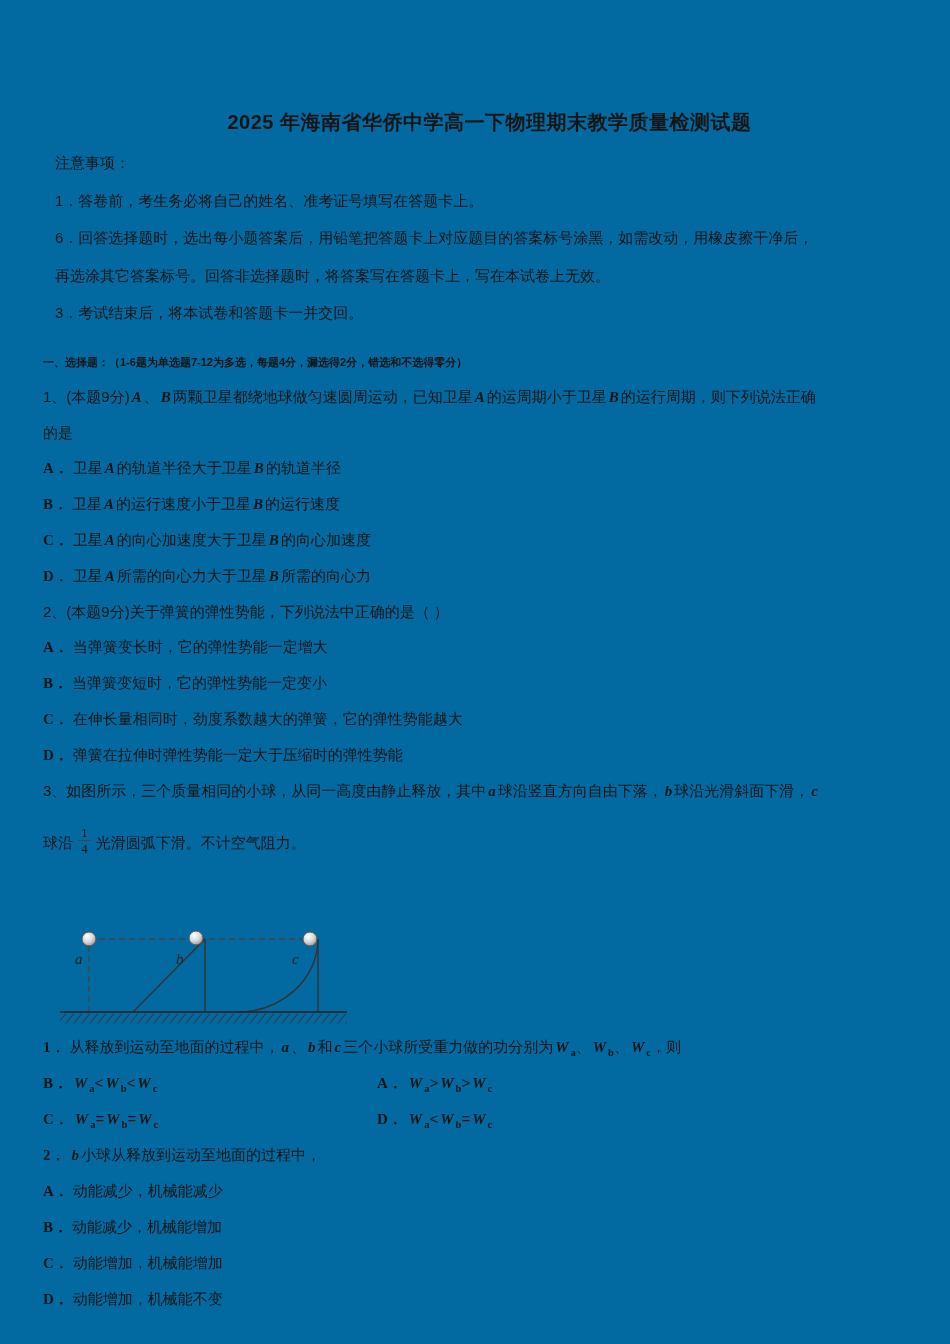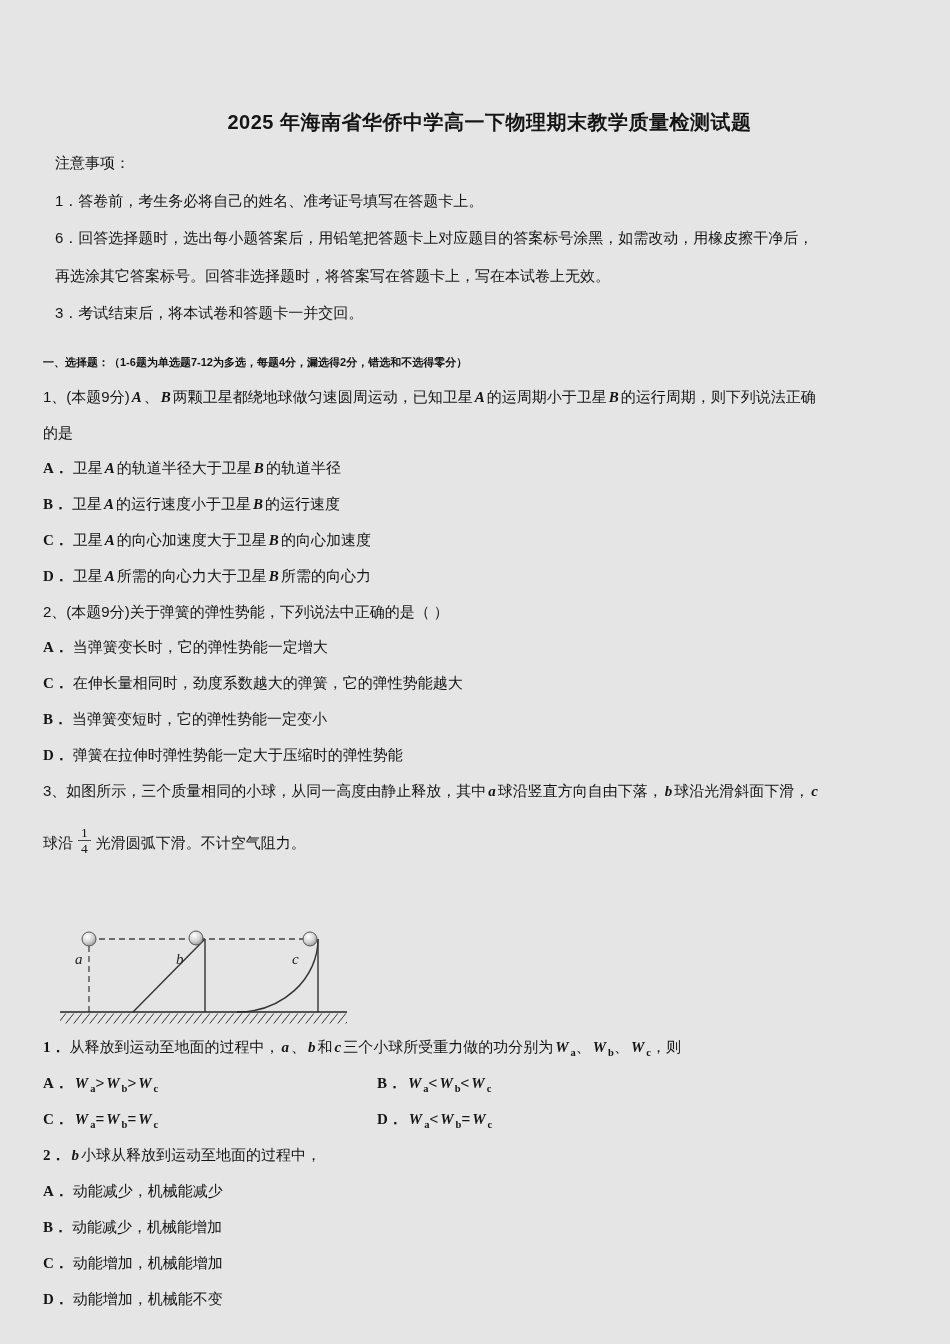--- a/index.html
+++ b/index.html
@@ -1,21 +1,21 @@
 <!DOCTYPE html>
 <html><head>
 <meta charset="utf-8">
 <style>
   html, body { margin:0; padding:0; background:#ffffff; }
   .page {
     position: relative;
     width: 950px;
     height: 1344px;
     box-sizing: border-box;
-    background: #e5e5e5;
+    background: #0369a1;
     color: #151515;
     font-family: "Liberation Sans", "DejaVu Sans", sans-serif;
     padding: 108px 14px 0 43px;
     overflow: hidden;
   }
   .title {
     margin: 0;
     text-align: center;
     font-size: 20px;
     line-height: 28px;
@@ -102,22 +102,22 @@
       <p>的是</p>
       <p><span class="mbold">A．</span>卫星<span class="mvar">A</span>的轨道半径大于卫星<span class="mvar">B</span>的轨道半径</p>
       <p><span class="mbold">B．</span>卫星<span class="mvar">A</span>的运行速度小于卫星<span class="mvar">B</span>的运行速度</p>
       <p><span class="mbold">C．</span>卫星<span class="mvar">A</span>的向心加速度大于卫星<span class="mvar">B</span>的向心加速度</p>
       <p><span class="mbold">D．</span>卫星<span class="mvar">A</span>所需的向心力大于卫星<span class="mvar">B</span>所需的向心力</p>
     </div>
 
     <div>
       <p>2、(本题9分)关于弹簧的弹性势能，下列说法中正确的是（ ）</p>
       <p><span class="mbold">A．</span>当弹簧变长时，它的弹性势能一定增大</p>
+      <p><span class="mbold">B．</span>当弹簧变短时，它的弹性势能一定变小</p>
       <p><span class="mbold">C．</span>在伸长量相同时，劲度系数越大的弹簧，它的弹性势能越大</p>
-      <p><span class="mbold">B．</span>当弹簧变短时，它的弹性势能一定变小</p>
       <p><span class="mbold">D．</span>弹簧在拉伸时弹性势能一定大于压缩时的弹性势能</p>
     </div>
 
     <div>
       <p>3、如图所示，三个质量相同的小球，从同一高度由静止释放，其中<span class="mvar">a</span>球沿竖直方向自由下落，<span class="mvar">b</span>球沿光滑斜面下滑，<span class="mvar">c</span></p>
       <p class="fracline">球沿<span class="mfrac">
             <span class="fnum">1</span>
             <span class="fden">4</span>
           </span>光滑圆弧下滑。不计空气阻力。</p>
 
@@ -152,22 +152,22 @@
 
           <text x="20" y="47" class="figlabel">a</text>
           <text x="121" y="47" class="figlabel">b</text>
           <text x="237" y="47" class="figlabel">c</text>
         </svg>
       </div>
 
       <div>
         <p><span class="mbold">1．</span>从释放到运动至地面的过程中，<span class="mvar">a</span>、<span class="mvar">b</span>和<span class="mvar">c</span>三个小球所受重力做的功分别为<span class="mvar">W</span><span class="msub">a</span>、<span class="mvar">W</span><span class="msub">b</span>、<span class="mvar">W</span><span class="msub">c</span>，则</p>
         <div class="optgrid">
+          <p><span class="mbold">B．</span><span class="mvar">W</span><span class="msub">a</span>&lt;<span class="mvar">W</span><span class="msub">b</span>&lt;<span class="mvar">W</span><span class="msub">c</span></p>
           <p><span class="mbold">A．</span><span class="mvar">W</span><span class="msub">a</span>&gt;<span class="mvar">W</span><span class="msub">b</span>&gt;<span class="mvar">W</span><span class="msub">c</span></p>
-          <p><span class="mbold">B．</span><span class="mvar">W</span><span class="msub">a</span>&lt;<span class="mvar">W</span><span class="msub">b</span>&lt;<span class="mvar">W</span><span class="msub">c</span></p>
           <p><span class="mbold">C．</span><span class="mvar">W</span><span class="msub">a</span>=<span class="mvar">W</span><span class="msub">b</span>=<span class="mvar">W</span><span class="msub">c</span></p>
           <p><span class="mbold">D．</span><span class="mvar">W</span><span class="msub">a</span>&lt;<span class="mvar">W</span><span class="msub">b</span>=<span class="mvar">W</span><span class="msub">c</span></p>
         </div>
       </div>
 
       <div>
         <p><span class="mbold">2．</span><span class="mvar">b</span>小球从释放到运动至地面的过程中，</p>
         <p><span class="mbold">A．</span>动能减少，机械能减少</p>
         <p><span class="mbold">B．</span>动能减少，机械能增加</p>
         <p><span class="mbold">C．</span>动能增加，机械能增加</p>

